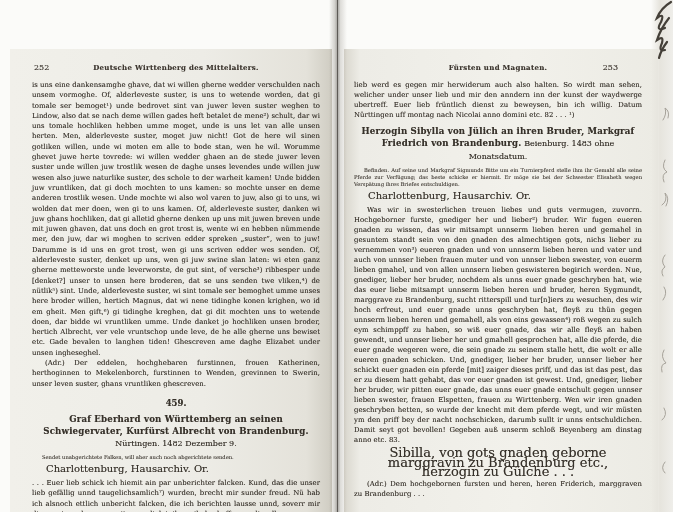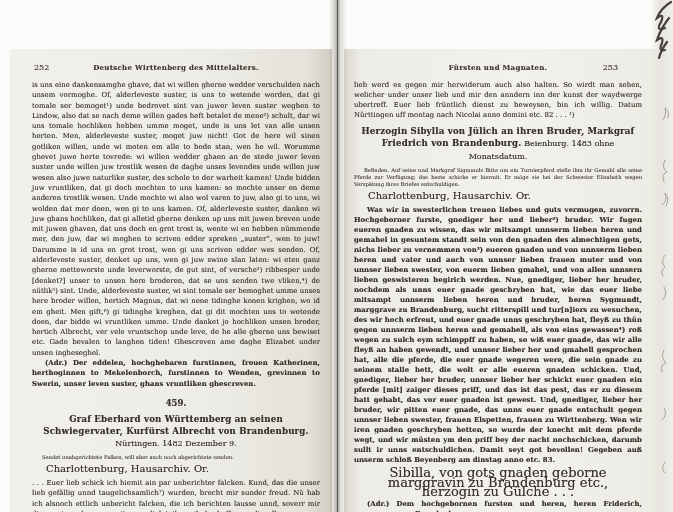--- a/index.html
+++ b/index.html
@@ -40,21 +40,21 @@
   .pagenum { position: absolute; top: 0; font-size: 8px; color: #3f3932; }
   .pagenum-left { left: 2px; }
   .pagenum-right { right: 24px; }
   .body-text {
     font-size: 6.9px;
     line-height: 10.3px;
     text-align: justify;
     letter-spacing: 0.05px;
   }
   .page-right .body-text { line-height: 10px; }
-  .indent { text-indent: 13px; font-weight: bold; }
+  .indent { text-indent: 13px; }
   .entry-number {
     text-align: center;
     font-size: 8.5px;
     font-weight: bold;
     margin-top: 9px;
   }
   .entry-title {
     margin-top: 5px;
     text-align: center;
     font-size: 8.6px;

